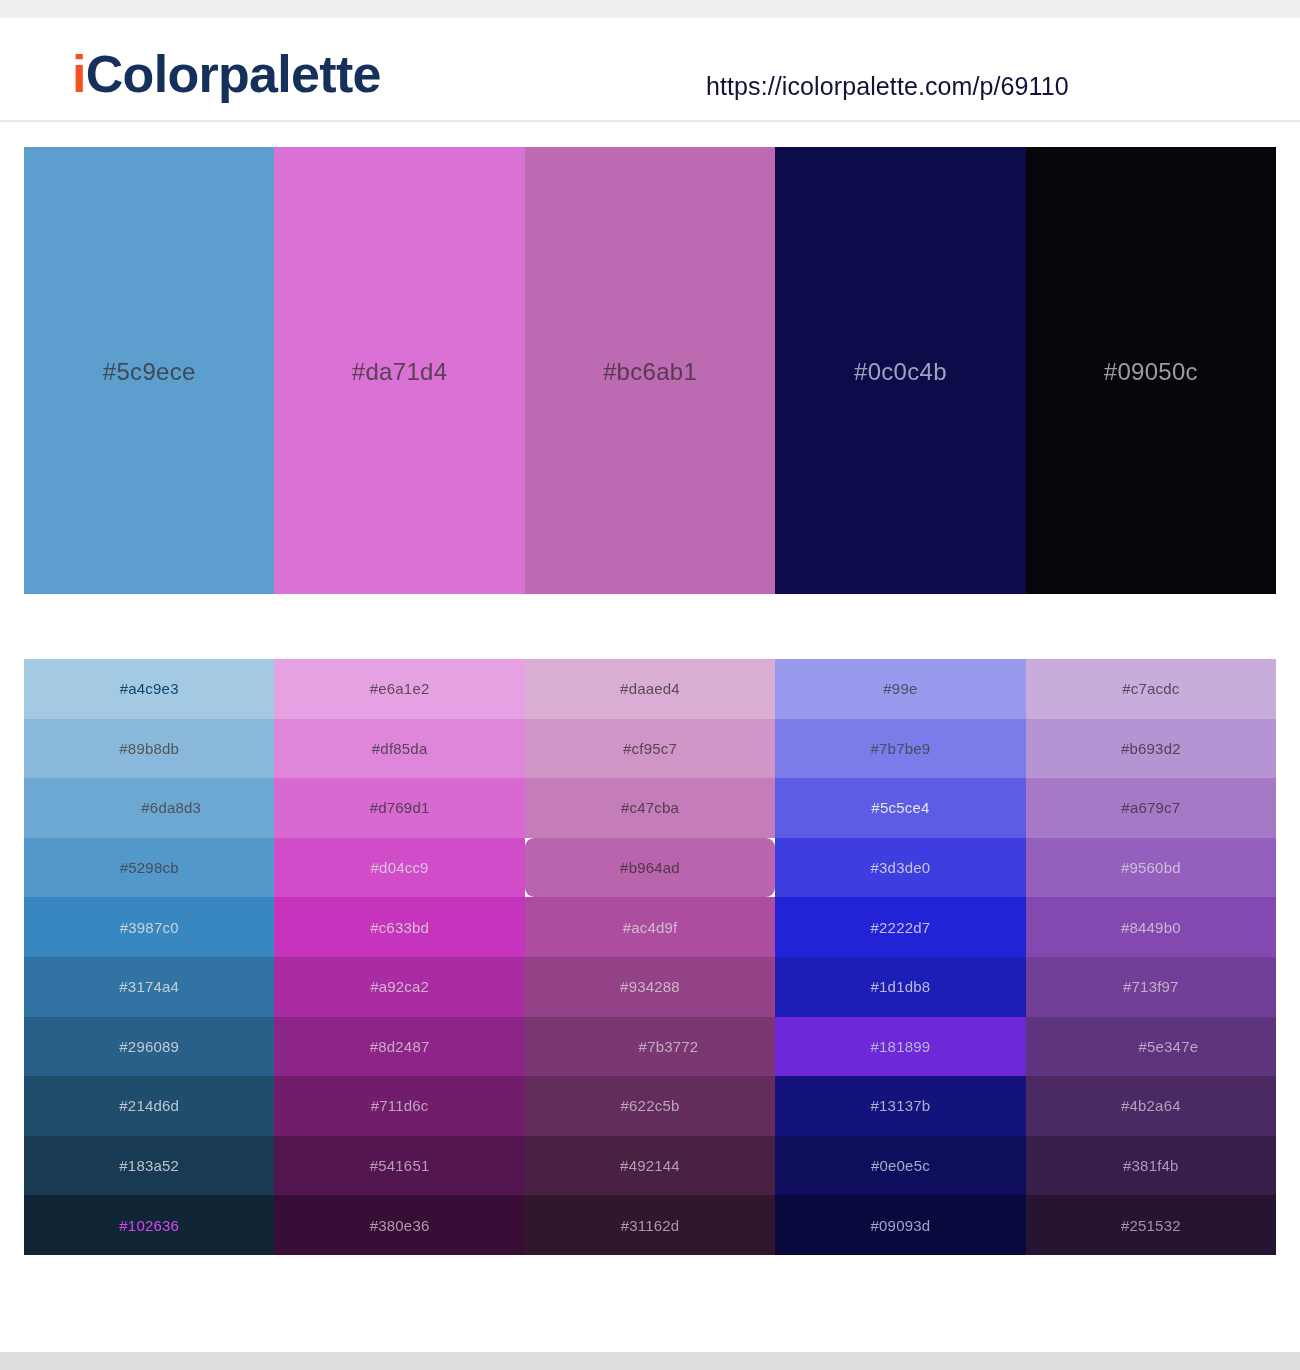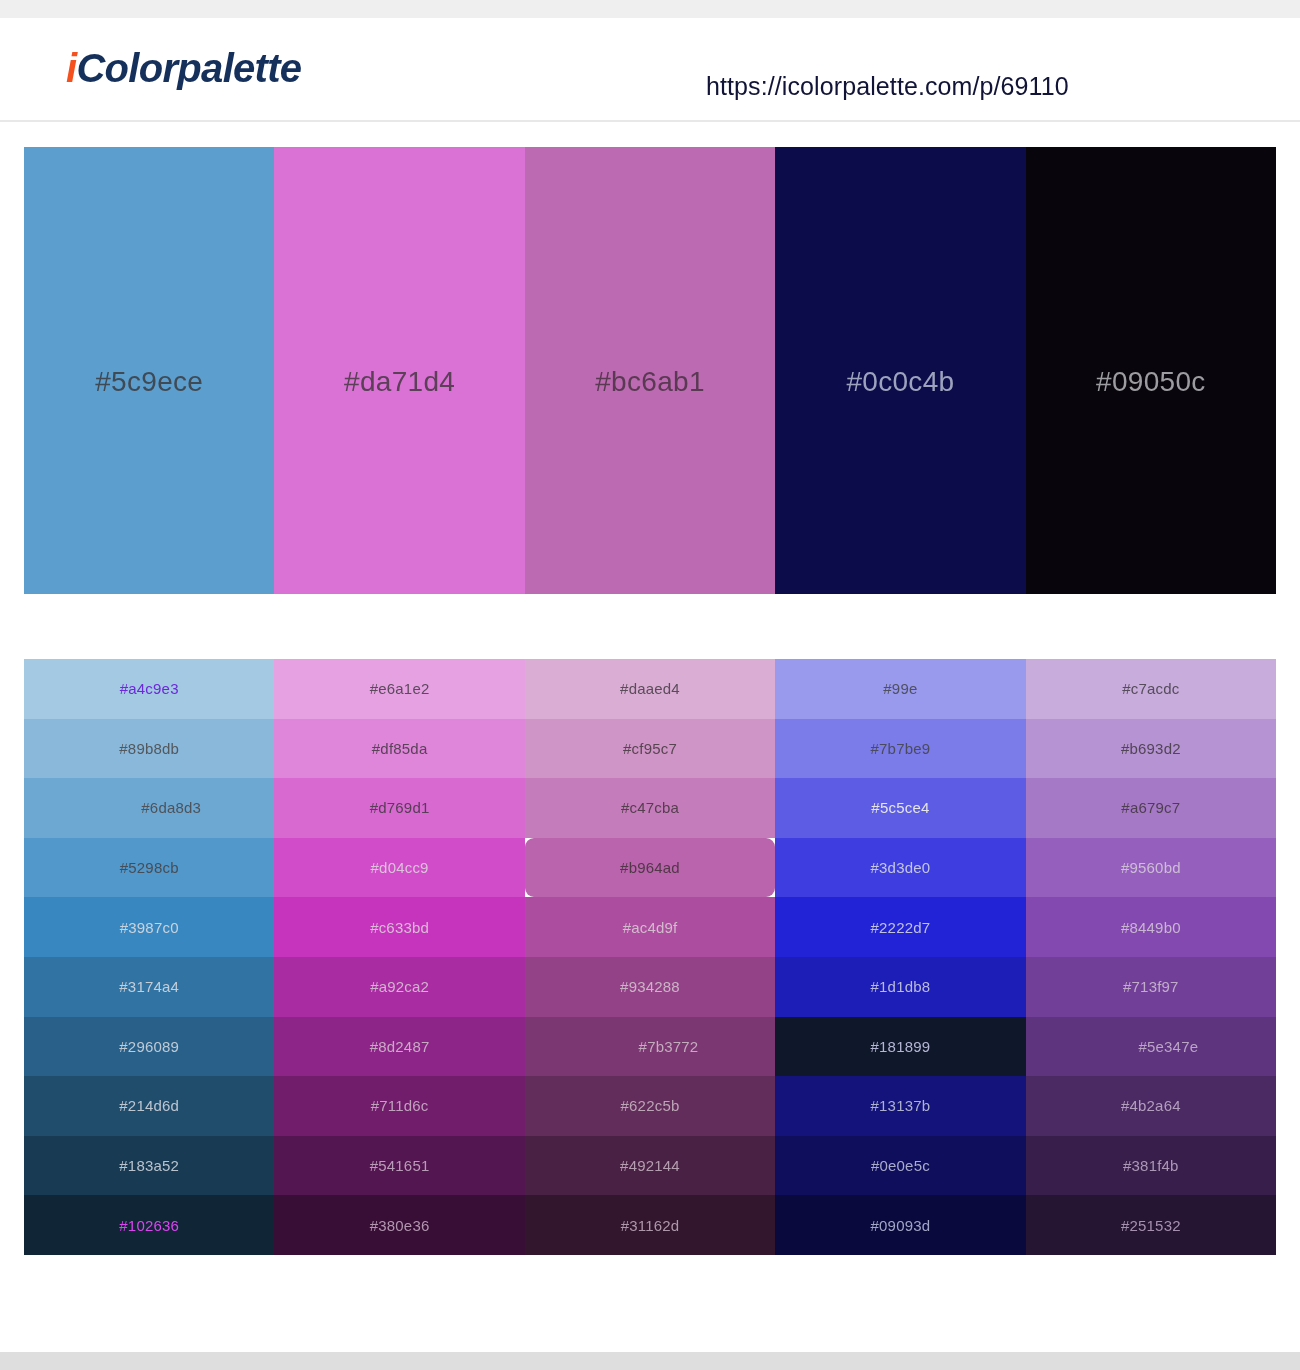--- a/index.html
+++ b/index.html
@@ -33,28 +33,27 @@
     top: 18px; left: 0;
     width: 1300px;
     height: 104px;
     background: #ffffff;
     border-bottom: 2px solid #e8e8e8;
     display: flex;
     align-items: center;
   }
   .brand {
     position: absolute;
-    left: 66px;
+    left: 72px;
     top: 30px;
-    font-size: 40px;
+    font-size: 52px;
     font-weight: bold;
     letter-spacing: -0.7px;
     line-height: 1;
     white-space: nowrap;
-    font-style: italic;
   }
   .brand .brand-i { color: #f4511e; }
   .brand .brand-rest { color: #16305c; }
 
   .page-url {
     position: absolute;
     left: 706px;
     top: 54px;
     font-size: 25px;
     color: #111436;
@@ -73,24 +72,24 @@
   }
   .palette-swatch {
     flex: 1 1 0;
     height: 100%;
     position: relative;
     display: flex;
     align-items: center;
     justify-content: center;
   }
   .palette-swatch .swatch-label {
-    font-size: 28px;
+    font-size: 24px;
     letter-spacing: 0.3px;
     position: relative;
-    top: 11px;
+    top: 1px;
   }
 
   
   .shade-grid {
     position: absolute;
     left: 24px;
     top: 659px;
     width: 1252px;
     height: 596px;
     display: flex;
@@ -146,21 +145,21 @@
       <div class="palette-swatch" style="background: rgb(12, 12, 75);">
         <span class="swatch-label" style="color: rgb(158, 163, 189);">#0c0c4b</span>
       </div>
       <div class="palette-swatch" style="background: rgb(9, 5, 12);">
         <span class="swatch-label" style="color: rgb(156, 156, 161);">#09050c</span>
       </div>
     </section>
 
   <section class="shade-grid" id="shade-grid">
       <div class="shade-column">
-        <div class="shade-cell" style="background: rgb(164, 201, 227); color: #6d28d9; text-align: center;">#a4c9e3</div>
+        <div class="shade-cell" style="background: rgb(164, 201, 227); color: #0c4a6e; text-align: center;">#a4c9e3</div>
         <div class="shade-cell" style="background: rgb(137, 184, 219); color: rgb(83, 88, 92);">#89b8db</div>
         <div class="shade-cell" style="background: rgb(109, 168, 211); color: rgb(78, 83, 90); padding-left: 44px;">#6da8d3</div>
         <div class="shade-cell" style="background: rgb(82, 152, 203); color: rgb(71, 77, 86);">#5298cb</div>
         <div class="shade-cell" style="background: rgb(57, 135, 192); color: rgb(201, 211, 220);">#3987c0</div>
         <div class="shade-cell" style="background: rgb(49, 116, 164); color: rgb(196, 206, 216);">#3174a4</div>
         <div class="shade-cell" style="background: rgb(41, 96, 137); color: rgb(191, 202, 212);">#296089</div>
         <div class="shade-cell" style="background: rgb(33, 77, 109); color: rgb(188, 198, 209);">#214d6d</div>
         <div class="shade-cell" style="background: rgb(24, 58, 82); color: rgb(184, 195, 206);">#183a52</div>
         <div class="shade-cell" style="background: rgb(16, 38, 54); color: #d946ef;">#102636</div>
       </div>
@@ -188,21 +187,21 @@
         <div class="shade-cell" style="background: rgb(73, 33, 68); color: rgb(181, 158, 175);">#492144</div>
         <div class="shade-cell" style="background: rgb(49, 22, 45); color: rgb(174, 151, 168);">#31162d</div>
       </div>
       <div class="shade-column">
         <div class="shade-cell" style="background: rgb(153, 153, 238); color: rgb(79, 81, 96);">#99e</div>
         <div class="shade-cell" style="background: rgb(123, 123, 233); color: rgb(74, 76, 94);">#7b7be9</div>
         <div class="shade-cell" style="background: rgb(92, 92, 228); color: #e5e5e5;">#5c5ce4</div>
         <div class="shade-cell" style="background: rgb(61, 61, 224); color: rgb(196, 198, 224);">#3d3de0</div>
         <div class="shade-cell" style="background: rgb(34, 34, 215); color: rgb(191, 193, 221);">#2222d7</div>
         <div class="shade-cell" style="background: rgb(29, 29, 184); color: rgb(185, 187, 216);">#1d1db8</div>
-        <div class="shade-cell" style="background: #0f172a; color: rgb(180, 182, 212);">#181899</div>
+        <div class="shade-cell" style="background: #6d28d9; color: rgb(180, 182, 212);">#181899</div>
         <div class="shade-cell" style="background: rgb(19, 19, 123); color: rgb(174, 176, 207);">#13137b</div>
         <div class="shade-cell" style="background: rgb(14, 14, 92); color: rgb(169, 171, 203);">#0e0e5c</div>
         <div class="shade-cell" style="background: rgb(9, 9, 61); color: rgb(163, 165, 198);">#09093d</div>
       </div>
       <div class="shade-column">
         <div class="shade-cell" style="background: rgb(199, 172, 220); color: rgb(86, 76, 91);">#c7acdc</div>
         <div class="shade-cell" style="background: rgb(182, 147, 210); color: rgb(82, 69, 86);">#b693d2</div>
         <div class="shade-cell" style="background: rgb(166, 121, 199); color: rgb(78, 62, 81);">#a679c7</div>
         <div class="shade-cell" style="background: rgb(149, 96, 189); color: rgb(206, 188, 214);">#9560bd</div>
         <div class="shade-cell" style="background: rgb(132, 73, 176); color: rgb(200, 181, 209);">#8449b0</div>

